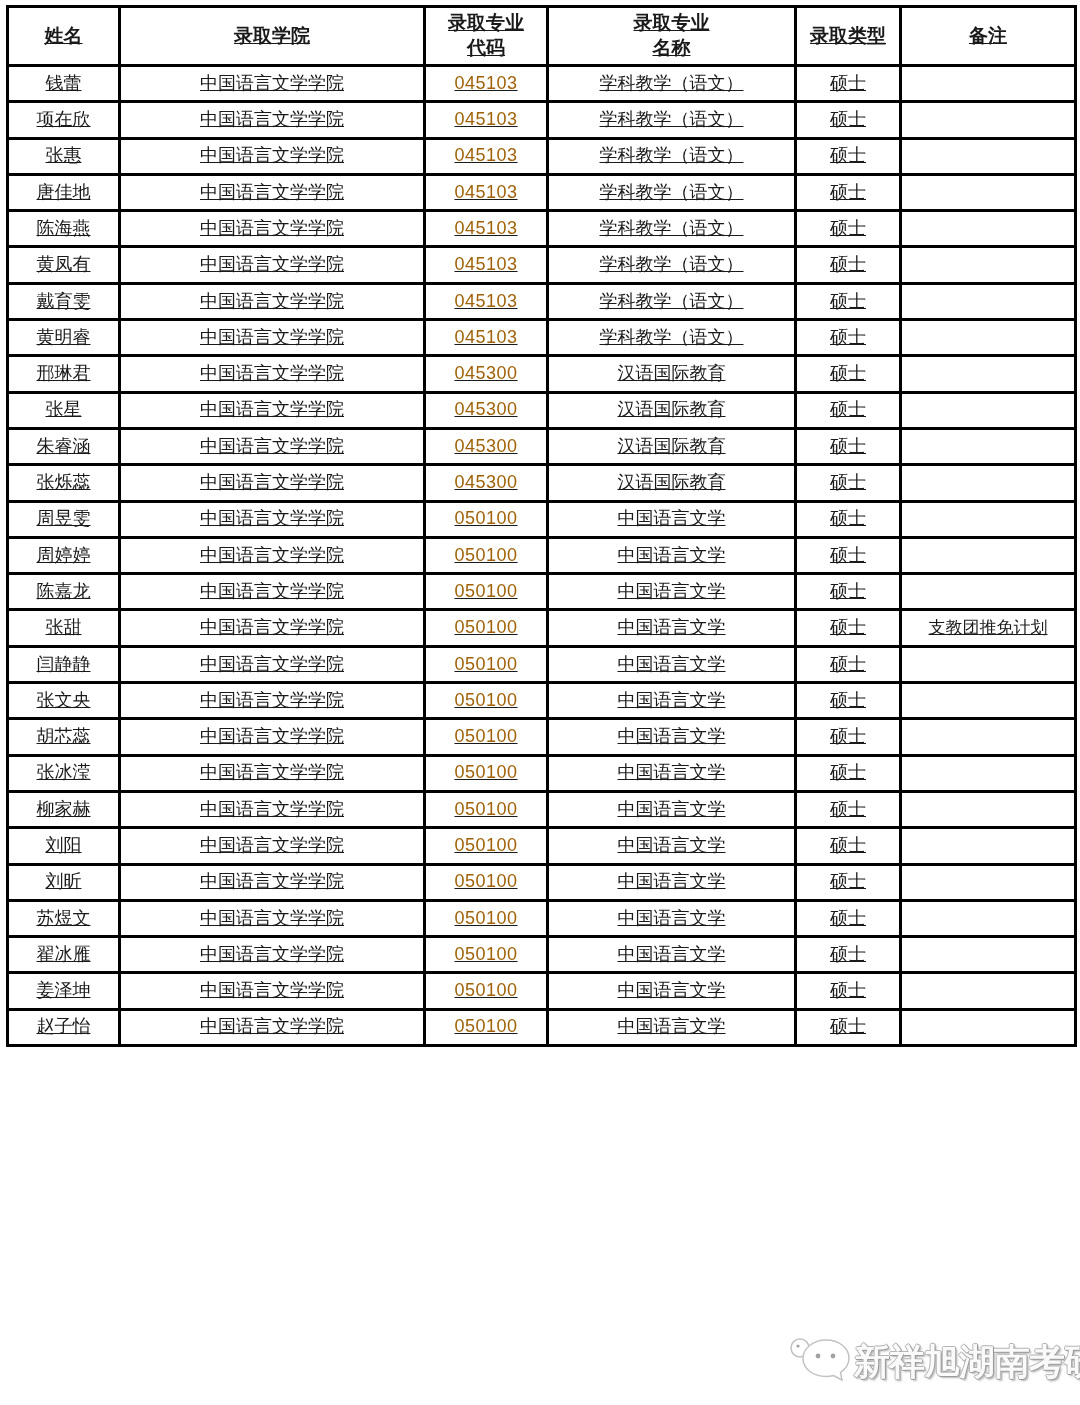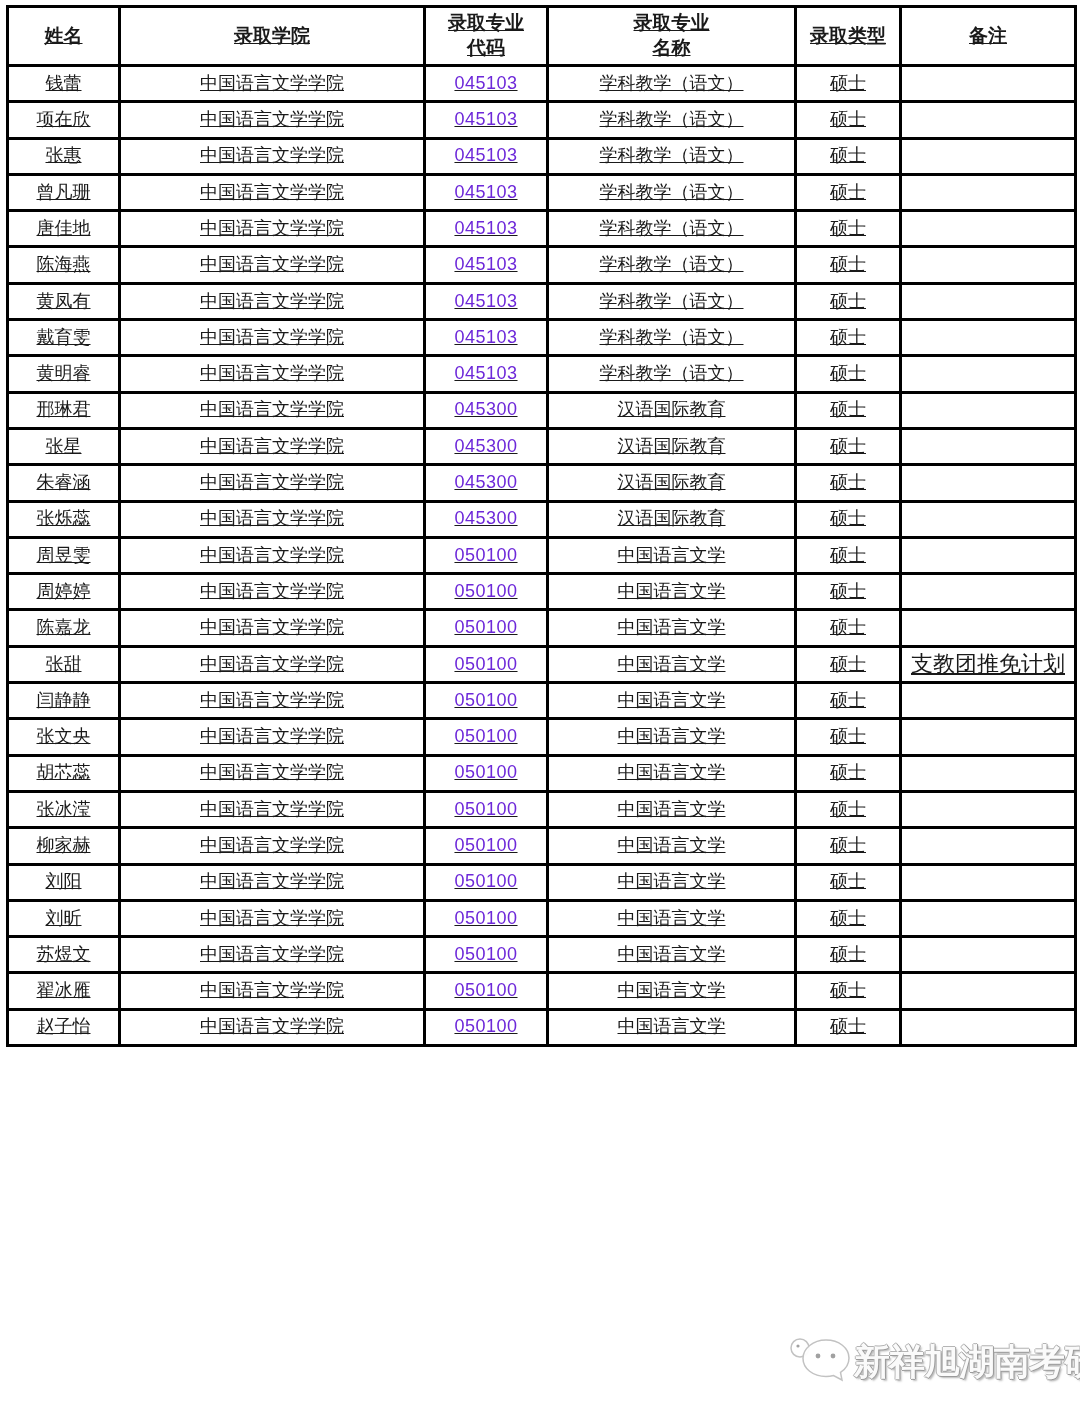--- a/index.html
+++ b/index.html
@@ -33,23 +33,23 @@
   }
   td {
     height: 36.3px;
     font-size: 18px;
     line-height: 1.1;
   }
   td.code {
     font-family: "Liberation Sans", "DejaVu Sans", sans-serif;
     font-size: 18px;
     letter-spacing: 0.5px;
-    color: #6d28d9;
-  }
-  td.remark { font-size: 22px; }
+    color: #a16207;
+  }
+  td.remark { font-size: 17px; }
   
   .watermark {
     position: absolute;
     left: 788px;
     top: 1330px;
     width: 292px;
     height: 64px;
     display: flex;
     align-items: center;
     z-index: 5;
@@ -113,28 +113,20 @@
   </tr>
         <tr>
     <td class="cell">张惠</td>
     <td class="cell">中国语言文学学院</td>
     <td class="code">045103</td>
     <td class="cell">学科教学（语文）</td>
     <td class="cell">硕士</td>
     <td class="remark"></td>
   </tr>
         <tr>
-    <td class="cell">曾凡珊</td>
-    <td class="cell">中国语言文学学院</td>
-    <td class="code">045103</td>
-    <td class="cell">学科教学（语文）</td>
-    <td class="cell">硕士</td>
-    <td class="remark"></td>
-  </tr>
-        <tr>
     <td class="cell">唐佳地</td>
     <td class="cell">中国语言文学学院</td>
     <td class="code">045103</td>
     <td class="cell">学科教学（语文）</td>
     <td class="cell">硕士</td>
     <td class="remark"></td>
   </tr>
         <tr>
     <td class="cell">陈海燕</td>
     <td class="cell">中国语言文学学院</td>
@@ -290,20 +282,28 @@
         <tr>
     <td class="cell">苏煜文</td>
     <td class="cell">中国语言文学学院</td>
     <td class="code">050100</td>
     <td class="cell">中国语言文学</td>
     <td class="cell">硕士</td>
     <td class="remark"></td>
   </tr>
         <tr>
     <td class="cell">翟冰雁</td>
+    <td class="cell">中国语言文学学院</td>
+    <td class="code">050100</td>
+    <td class="cell">中国语言文学</td>
+    <td class="cell">硕士</td>
+    <td class="remark"></td>
+  </tr>
+        <tr>
+    <td class="cell">姜泽坤</td>
     <td class="cell">中国语言文学学院</td>
     <td class="code">050100</td>
     <td class="cell">中国语言文学</td>
     <td class="cell">硕士</td>
     <td class="remark"></td>
   </tr>
         <tr>
     <td class="cell">赵子怡</td>
     <td class="cell">中国语言文学学院</td>
     <td class="code">050100</td>

